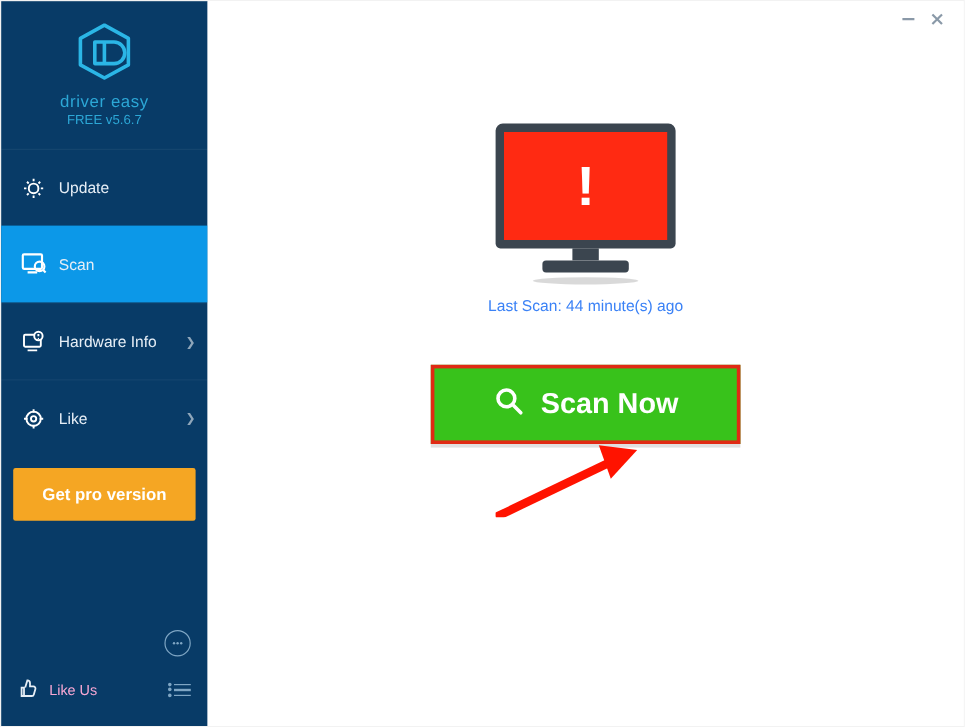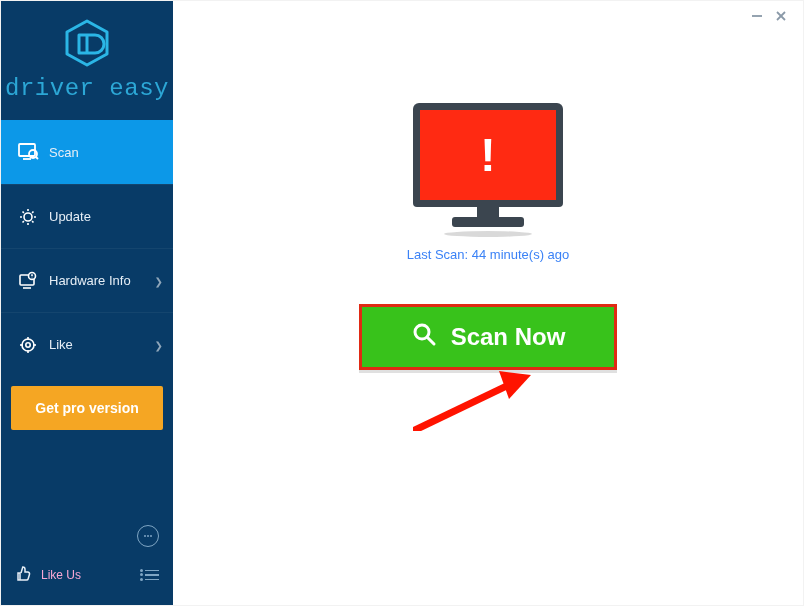--- a/index.html
+++ b/index.html
@@ -18,22 +18,22 @@
     background: #083b67;
     display: flex; flex-direction: column;
     color: #fff;
     position: relative;
   }
   .brand {
     padding: 18px 0 12px;
     text-align: center;
   }
   .brand-name {
-    font-family: Liberation Mono, monospace;
-    font-size: 24px;
+    font-family: Liberation Sans, sans-serif;
+    font-size: 14px;
     color: #2ca7d6;
     margin-top: 4px;
     letter-spacing: .5px;
   }
   .brand-version {
     color: #2ca7d6; font-size: 11px; margin-top: 2px;
   }
   .nav { margin-top: 6px; }
   .nav-item {
     height: 64px;
@@ -164,44 +164,45 @@
   <aside class="sidebar">
     <div class="brand">
       <span>
         <svg width="44" height="48" viewBox="0 0 44 48">
           <polygon points="22,2 42,13 42,35 22,46 2,35 2,13" fill="none" stroke="#2bb6e6" stroke-width="3" stroke-linejoin="round"></polygon>
           <path d="M14 16 L30 16 A9 9 0 0 1 30 34 L14 34 Z" fill="none" stroke="#2bb6e6" stroke-width="3" stroke-linejoin="round"></path>
           <line x1="22" y1="16" x2="22" y2="34" stroke="#2bb6e6" stroke-width="3"></line>
         </svg>
       </span>
       <div class="brand-name">driver easy</div>
+      <div class="brand-version">FREE v5.6.7</div>
     </div>
 
     <nav class="nav">
+
+      <div class="nav-item">
+        <span class="icon">
+          <svg width="20" height="20" viewBox="0 0 20 20" fill="none" stroke="#fff" stroke-width="1.6">
+            <circle cx="10" cy="10" r="4"></circle>
+            <path d="M10 2v2M10 16v2M2 10h2M16 10h2M4.5 4.5l1.4 1.4M14.1 14.1l1.4 1.4M4.5 15.5l1.4-1.4M14.1 5.9l1.4-1.4"></path>
+          </svg>
+        </span>
+        <span class="label">Update</span>
+      </div>
 
       <div class="nav-item active">
         <span class="icon">
           <svg width="22" height="22" viewBox="0 0 22 22" fill="none" stroke="#fff" stroke-width="1.8">
             <rect x="2" y="3" width="16" height="12" rx="1"></rect>
             <line x1="6" y1="18" x2="14" y2="18"></line>
             <circle cx="16" cy="13" r="4"></circle>
             <line x1="19" y1="16" x2="21" y2="18"></line>
           </svg>
         </span>
         <span class="label">Scan</span>
-      </div>
-
-      <div class="nav-item">
-        <span class="icon">
-          <svg width="20" height="20" viewBox="0 0 20 20" fill="none" stroke="#fff" stroke-width="1.6">
-            <circle cx="10" cy="10" r="4"></circle>
-            <path d="M10 2v2M10 16v2M2 10h2M16 10h2M4.5 4.5l1.4 1.4M14.1 14.1l1.4 1.4M4.5 15.5l1.4-1.4M14.1 5.9l1.4-1.4"></path>
-          </svg>
-        </span>
-        <span class="label">Update</span>
       </div>
 
       <div class="nav-item">
         <span class="icon">
           <svg width="20" height="20" viewBox="0 0 20 20" fill="none" stroke="#fff" stroke-width="1.6">
             <rect x="2" y="4" width="14" height="10" rx="1"></rect>
             <line x1="5" y1="17" x2="13" y2="17"></line>
             <circle cx="14" cy="5" r="3.5" fill="#083b67"></circle>
             <line x1="14" y1="3.3" x2="14" y2="5.3"></line>
             <circle cx="14" cy="7" r="0.6" fill="#fff" stroke="none"></circle>

